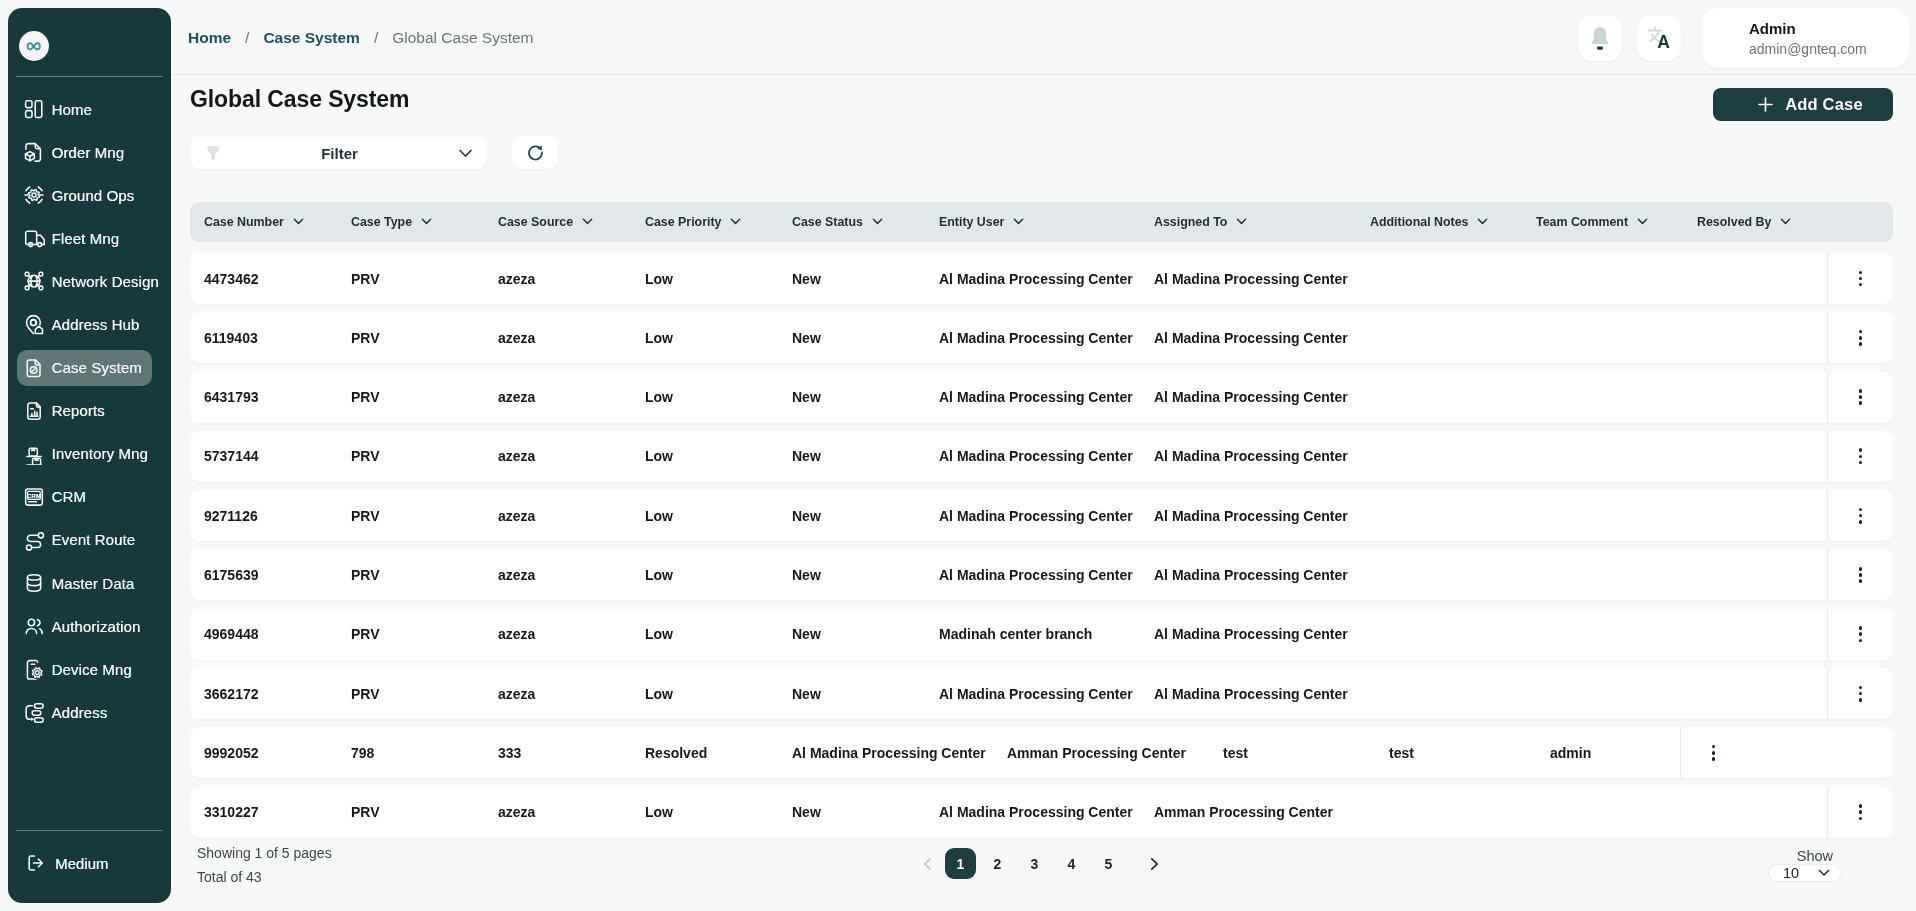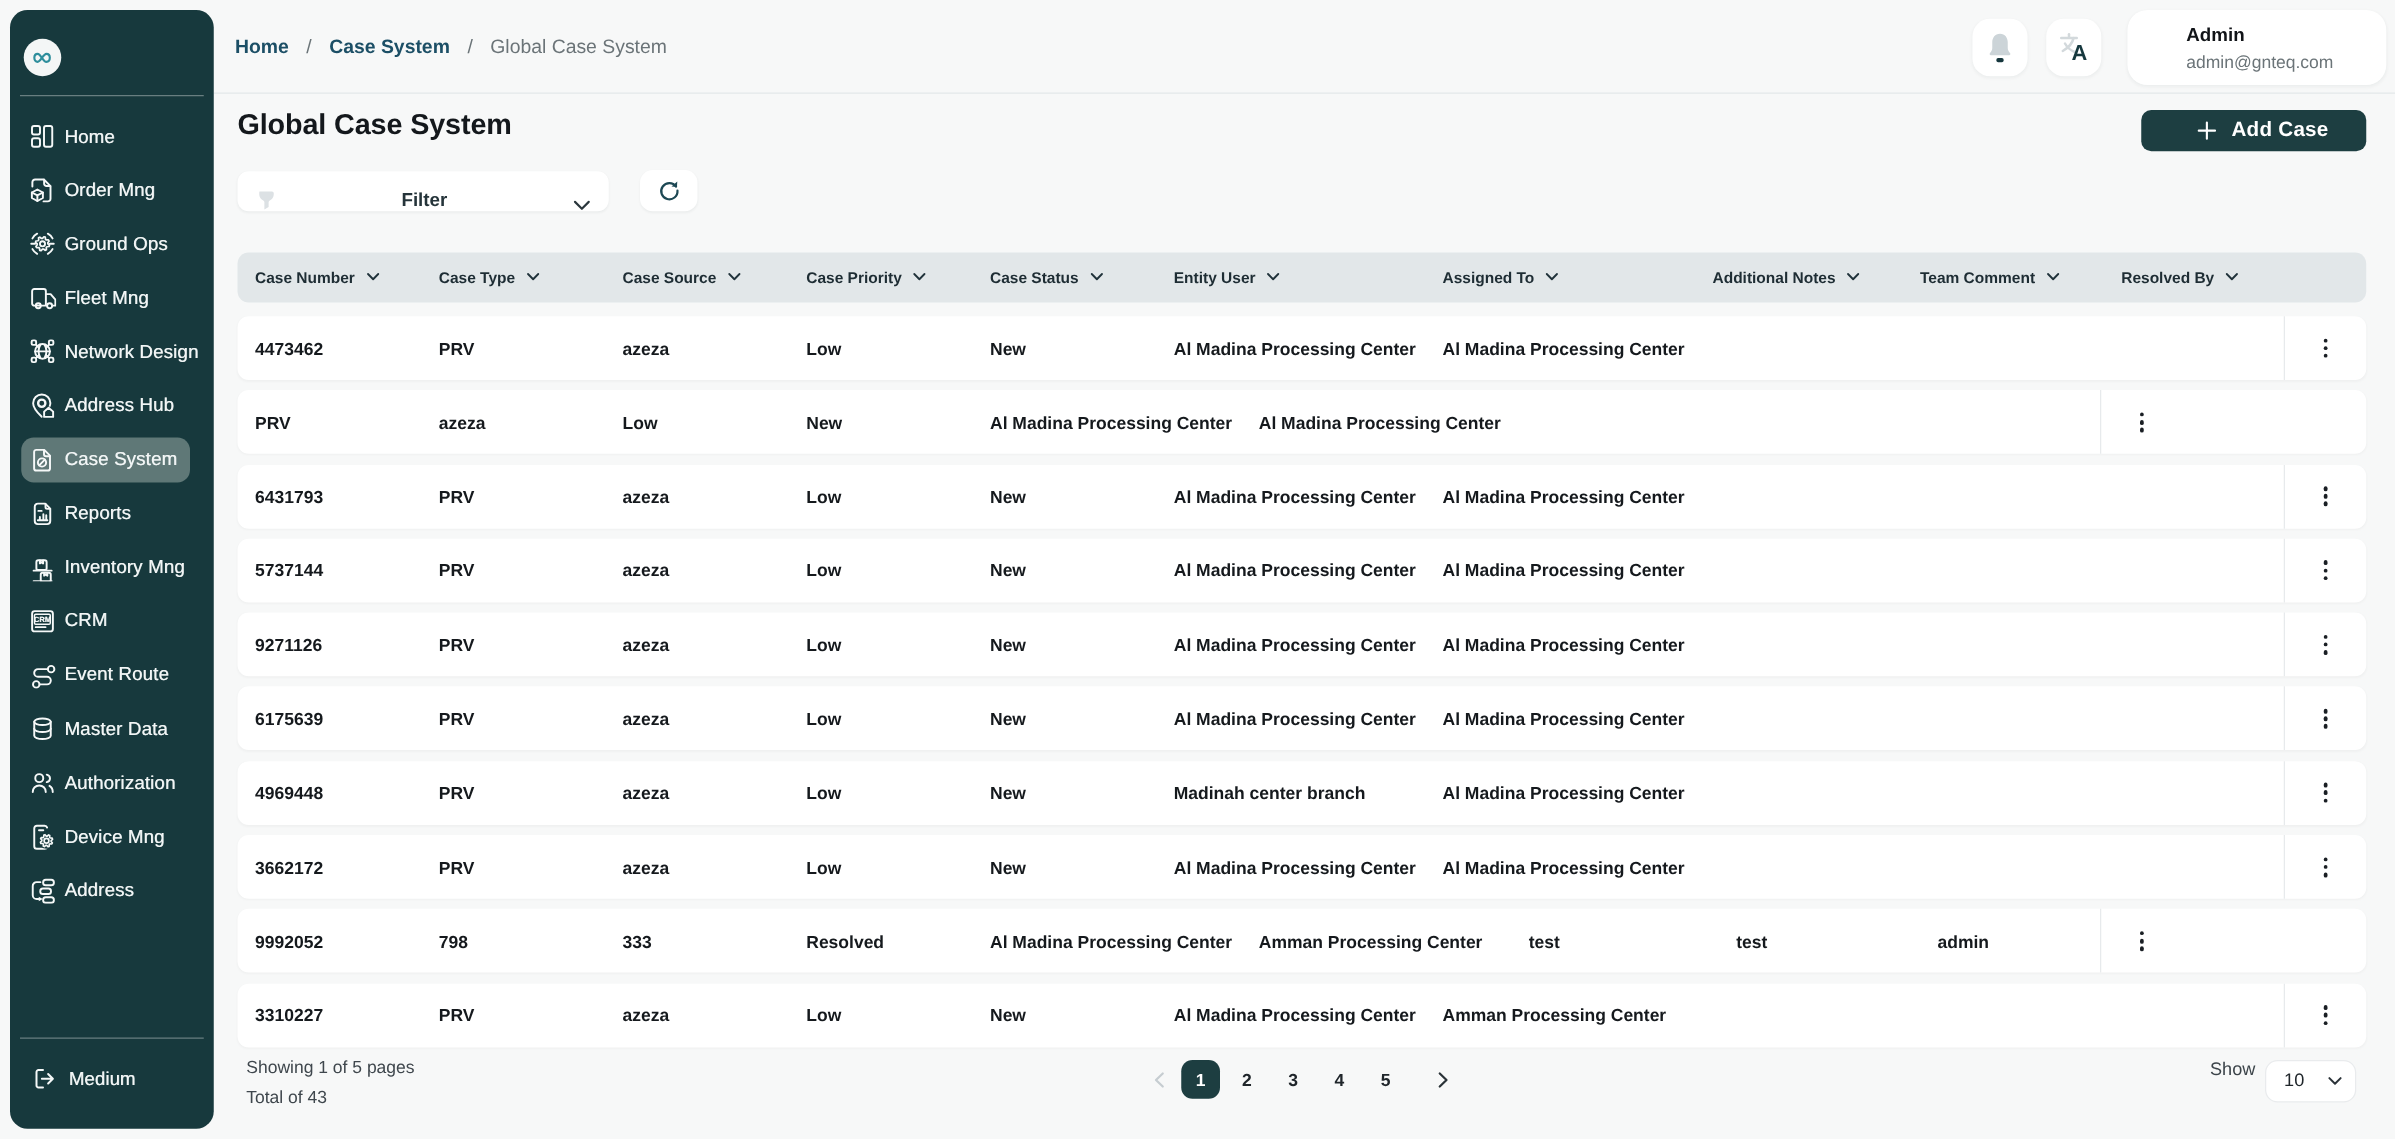--- a/index.html
+++ b/index.html
@@ -20,40 +20,40 @@
 .crumbs { position:absolute; left:188px; top:28.5px; font-size:15.5px; color:#6b7478; }
 .crumbs .lnk { color:#1c4f66; font-weight:700; }
 .crumbs .sep { color:#6b7478; margin:0 14px; font-weight:400; }
 .icon-btn { position:absolute; width:44px; height:46px; top:15px; background:#fff; border-radius:14px; box-shadow:0 1px 3px rgba(20,30,40,0.05); display:flex; align-items:center; justify-content:center; z-index:2; }
 .user-card { position:absolute; left:1702px; top:8px; width:207px; height:60px; background:#fff; border-radius:16px; box-shadow:0 1px 3px rgba(20,30,40,0.05); padding:10.5px 0 0 47px; z-index:2; }
 .user-card .nm { font-size:15px; line-height:20px; font-weight:700; color:#111418; }
 .user-card .em { font-size:14px; line-height:18px; color:#6b7478; margin-top:1px; }
 
 .h1x { position:absolute; left:190px; top:86px; font-size:23px; font-weight:700; color:#14181c; letter-spacing:-0.1px; }
 .addcase { position:absolute; left:1713px; top:88px; width:180px; height:33px; background:#1d3e41; border-radius:8px; color:#fff; font-size:16.5px; letter-spacing:0.2px; font-weight:700; display:flex; align-items:center; justify-content:center; gap:11px; padding-left:14px; }
-.filterbox { position:absolute; left:190px; top:137px; width:297px; height:32px; background:#fff; border-radius:9px; box-shadow:0 1px 2px rgba(20,30,40,0.05); display:flex; align-items:flex-end; padding:0 14px; }
+.filterbox { position:absolute; left:190px; top:137px; width:297px; height:32px; background:#fff; border-radius:9px; box-shadow:0 1px 2px rgba(20,30,40,0.05); display:flex; align-items:center; padding:0 14px; }
 .filterbox .ftxt { flex:1; text-align:center; font-size:15px; font-weight:700; color:#25343a; }
 .refreshbox { position:absolute; left:512px; top:136px; width:46px; height:33px; background:#fff; border-radius:10px; box-shadow:0 1px 2px rgba(20,30,40,0.05); display:flex; align-items:center; justify-content:center; }
 
 .thead { position:absolute; left:190px; top:202px; width:1703px; height:39.5px; background:#e2e7e9; border-radius:9px; display:flex; align-items:center; }
 .th { display:flex; align-items:center; font-size:12.4px; font-weight:700; color:#1e2d34; padding-left:14px; }
 .th svg { margin-left:9px; }
 .rows { position:absolute; left:190px; top:253px; width:1703px;font-weight:bold; }
 .row { display:flex; align-items:stretch; height:51px; margin-bottom:8.3px; background:#fff; border-radius:9px; box-shadow:0 1px 2px rgba(20,30,40,0.03); }
 .td { font-size:14px; color:#15191d; padding-left:14px; white-space:nowrap; overflow:hidden; display:flex; align-items:center; }
 .cact { width:66px; border-left:1px solid #e7eaec; display:flex; align-items:center; justify-content:center; }
 .dots { display:flex; flex-direction:column; gap:2.6px; }
 .dots i { width:3.6px; height:3.6px; background:#1a1f24; border-radius:50%; display:block; }
 
 .pgleft { position:absolute; left:197px; top:842px; font-size:14px; color:#3f474d; line-height:23.5px; }
 .pager { position:absolute; left:912px; top:848px; display:flex; align-items:center; height:31px; }
 .pnum { width:37px; text-align:center; font-size:14px; font-weight:700; color:#20262b; }
 .pbtn1 { width:31px; height:31px; background:#1d3e41; color:#fff; border-radius:9px; display:flex; align-items:center; justify-content:center; font-size:14px; font-weight:700; margin:0 3px; }
 .parrow { width:30px; display:flex; align-items:center; justify-content:center; }
-.showwrap { position:absolute; left:1768px; top:848px; display:flex; align-items:flex-start; height:34px; }
+.showwrap { position:absolute; left:1768px; top:848px; display:flex; align-items:flex-end; height:34px;flex-direction:column; }
 .showwrap .lbl { font-size:14.5px; color:#3c444a; margin-right:8px; }
 .showsel { width:73px; height:34px; background:#fff; border-radius:10px; border:1px solid #e9ebed; display:flex; align-items:center; padding:0 10px 0 14px; font-size:14.5px; color:#20262b; justify-content:space-between; }
 </style>
 </head>
 <body>
 <div class="sidebar">
   <div class="logo">
       <svg width="15.5" height="10.6" viewBox="0 0 19 13">
         <path d="M5.1 2.6 C7.9 2.6 10.6 10.4 13.6 10.4 C15.9 10.4 17 8.6 17 6.5 C17 4.4 15.9 2.6 13.6 2.6 C10.6 2.6 7.9 10.4 5.1 10.4 C2.9 10.4 1.8 8.6 1.8 6.5 C1.8 4.4 2.9 2.6 5.1 2.6 Z" fill="none" stroke="#2e8e9c" stroke-width="2.1"></path>
       </svg>
@@ -340,20 +340,21 @@
       <div class="td" style="width:144px"></div>
       <div class="cact">
         <div class="dots">
           <i></i>
           <i></i>
           <i></i>
         </div>
       </div>
     </div>
 <div class="row">
+      <div class="td" style="width:147px">6119403</div>
       <div class="td" style="width:147px">PRV</div>
       <div class="td" style="width:147px">azeza</div>
       <div class="td" style="width:147px">Low</div>
       <div class="td" style="width:147px">New</div>
       <div class="td" style="width:215px">Al Madina Processing Center</div>
       <div class="td" style="width:216px">Al Madina Processing Center</div>
       <div class="td" style="width:166px"></div>
       <div class="td" style="width:161px"></div>
       <div class="td" style="width:144px"></div>
       <div class="cact">

